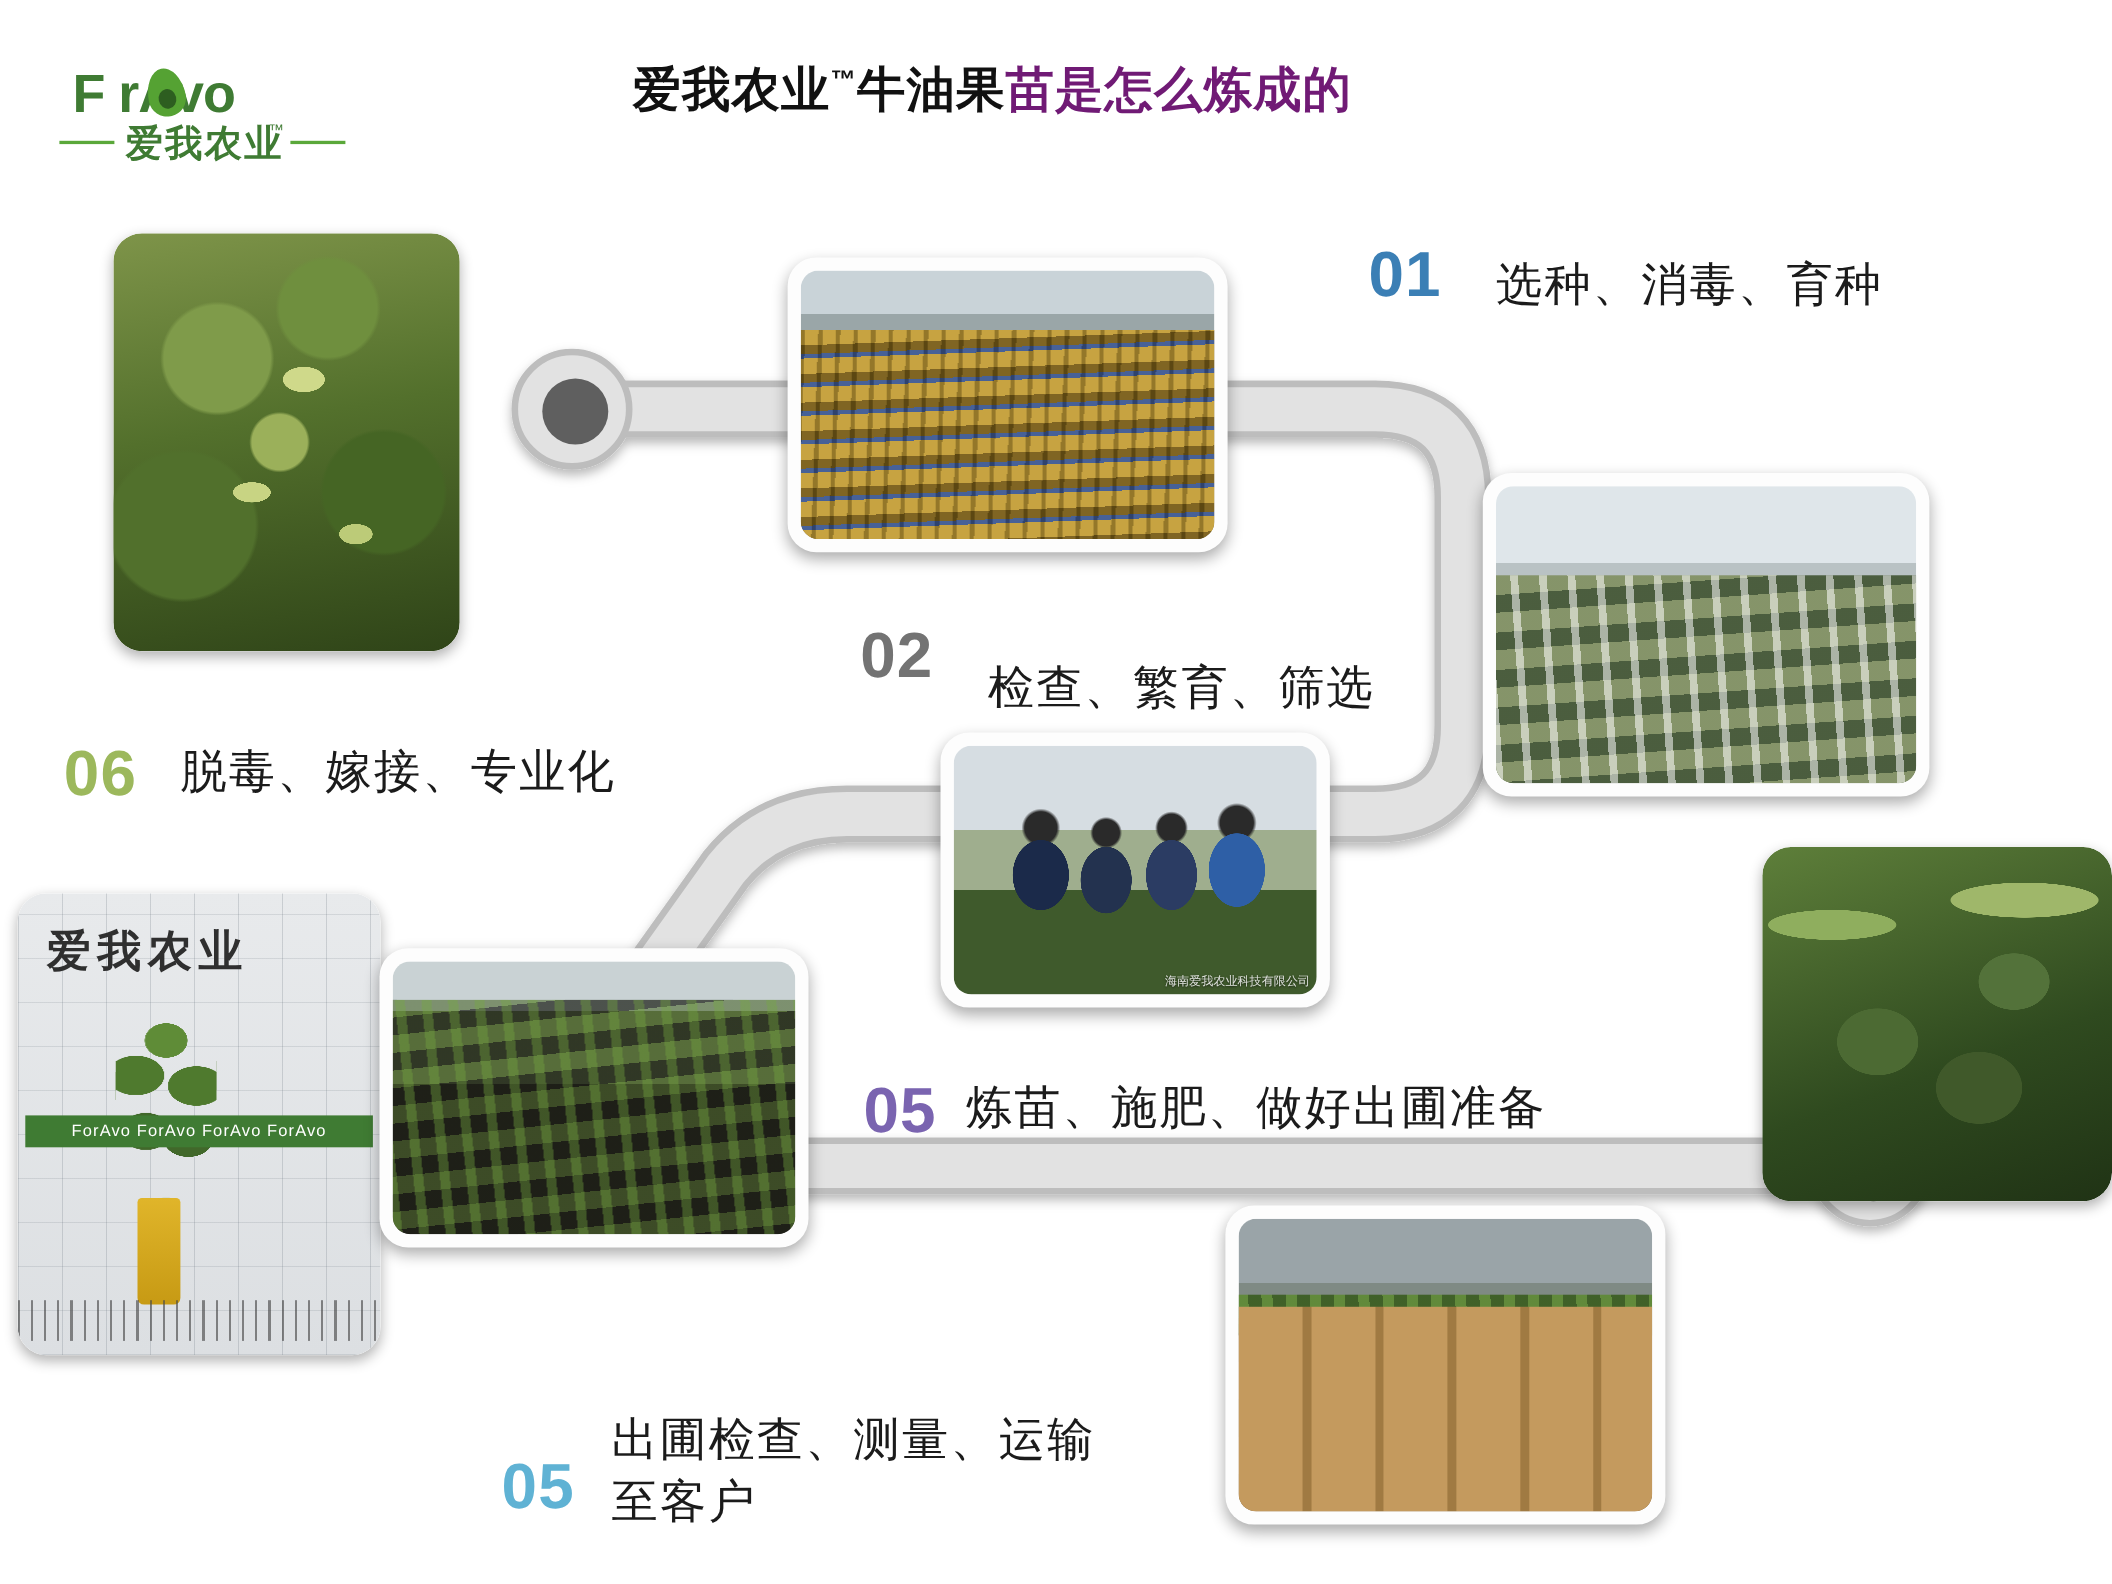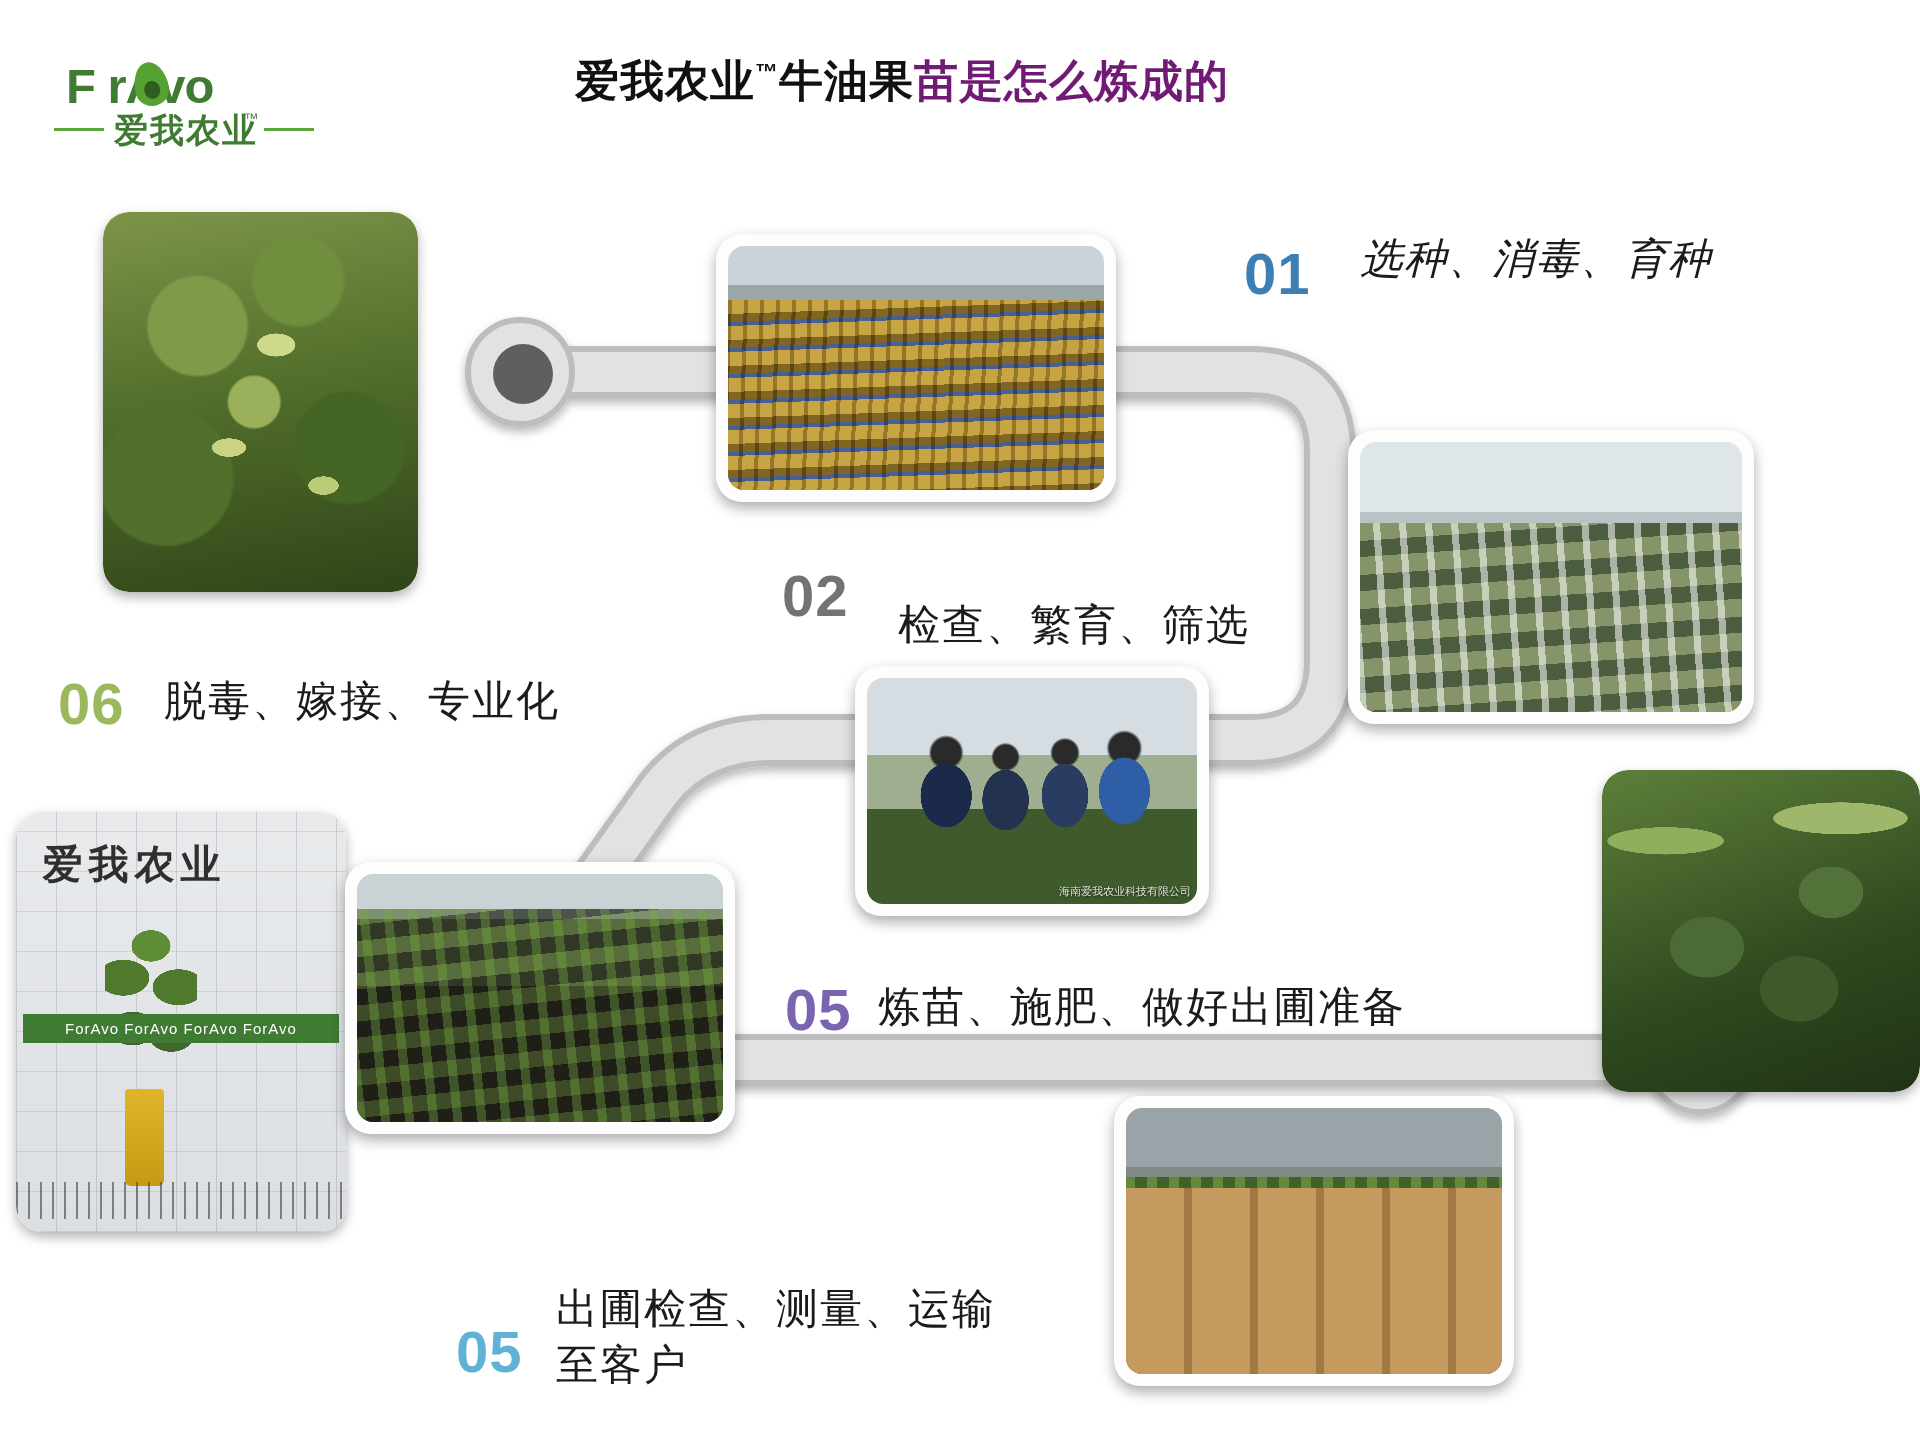--- a/index.html
+++ b/index.html
@@ -375,22 +375,22 @@
 
 <div class="photo" style="left:1114px; top:1096px; width:400px; height:290px;">
   <div class="inner">
     <div class="sky art-boxes">
       <div class="green-top"></div>
       <div class="lbl">爱我农业</div>
     </div>
   </div>
 </div>
 
-<div class="step-num" style="left:1244px; top:240px; color:#3b7fb5;text-align:center;">01</div>
-<div class="step-label" style="left:1360px; top:232px;font-style:italic;">选种、消毒、育种</div>
+<div class="step-num" style="left:1244px; top:216px; color:#3b7fb5;text-align:center;">01</div>
+<div class="step-label" style="left:1360px; top:232px;">选种、消毒、育种</div>
 
 <div class="step-num" style="left:782px; top:562px; color:#737373;">02</div>
 <div class="step-label" style="left:898px; top:566px;margin-top:32px;">检查、繁育、筛选</div>
 
 <div class="step-num" style="left:58px; top:670px; color:#9cb85c;">06</div>
 <div class="step-label" style="left:164px; top:674px;">脱毒、嫁接、专业化</div>
 
 <div class="step-num" style="left:785px; top:976px; color:#7a64b0;">05</div>
 <div class="step-label" style="left:878px; top:980px;">炼苗、施肥、做好出圃准备</div>
 

